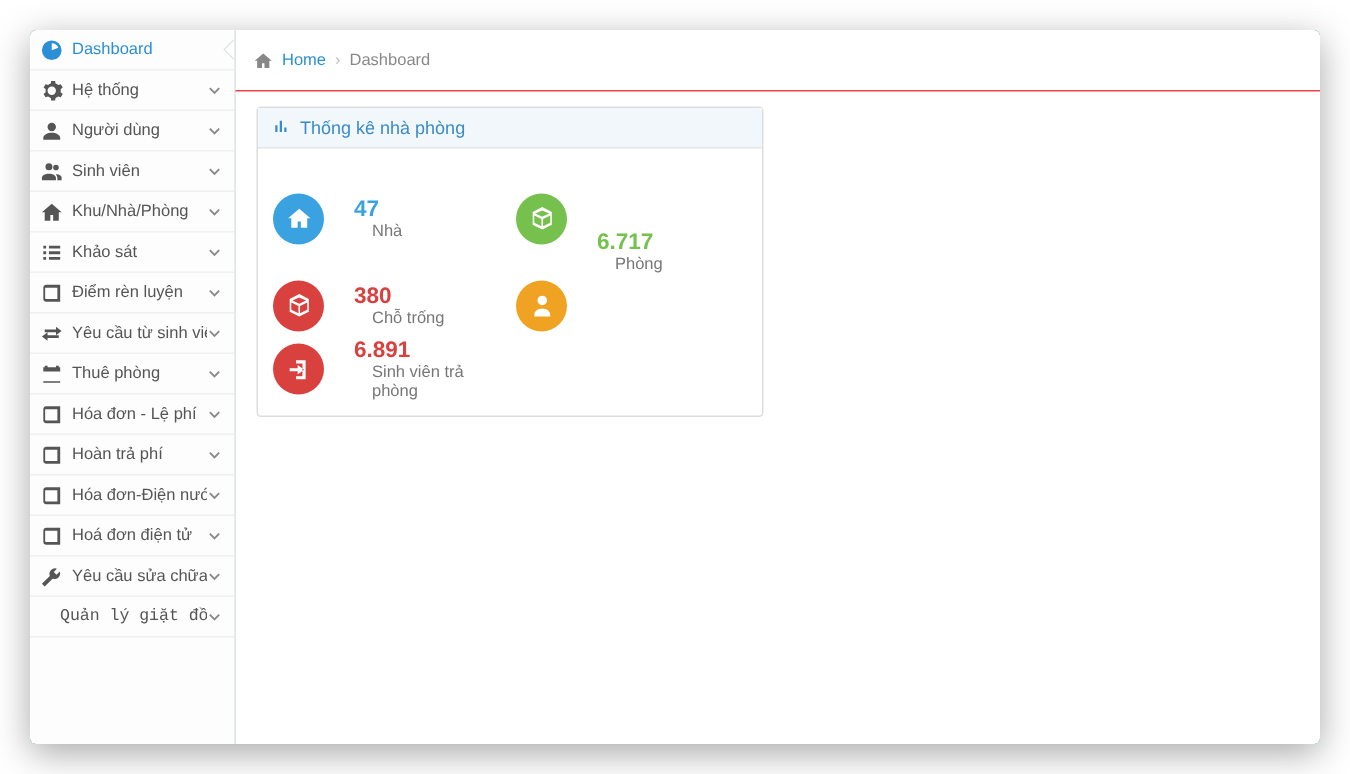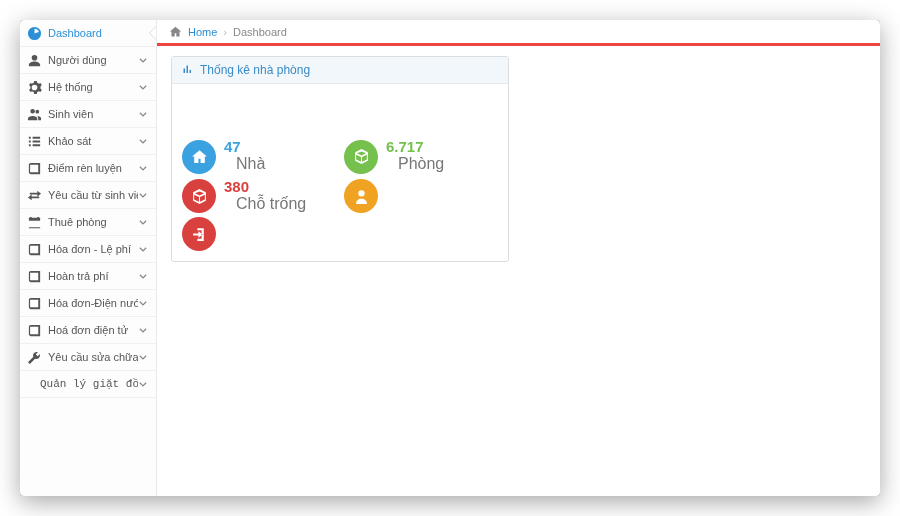--- a/index.html
+++ b/index.html
@@ -79,22 +79,22 @@
   }
 
   
   .main {
     flex: 1 1 auto;
     display: flex;
     flex-direction: column;
     background: #fff;
   }
   .breadcrumb {
-    height: 26px;
-    border-bottom: 3px solid #ef4444;
+    height: 41px;
+    border-bottom: 1px solid #ef4444;
     display: flex;
     align-items: center;
     padding: 0 12px;
     font-size: 11px;
     color: #888;
     gap: 6px;
   }
   .breadcrumb .home { color: #2a8fd6; }
   .breadcrumb .sep { color: #bbb; }
   .breadcrumb .ic { width: 13px; height: 13px; display:inline-flex; align-items:center; color:#888; }
@@ -120,34 +120,34 @@
 
   .stats {
     display: grid;
     grid-template-columns: 1fr 1fr;
     row-gap: 4px;
     column-gap: 8px;
     padding: 10px;
   }
   .stat {
     display: flex;
-    align-items: flex-end;
-    gap: 8px;
+    align-items: center;
+    gap: 20px;
   }
   .stat .circ {
     width: 34px; height: 34px;
     border-radius: 50%;
     display: flex; align-items: center; justify-content: center;
     color: #fff;
     flex: 0 0 auto;
   }
   .stat .circ svg { width: 17px; height: 17px; }
   .stat .txt { display: flex; flex-direction: column; line-height: 1.15; }
   .stat .num { font-weight: 600; font-size: 15px; }
-  .stat .cap { font-size: 16px; color: #777; padding-left: 12px; }
+  .stat .cap { font-size: 11px; color: #777; padding-left: 12px; }
 
   
   svg { display: block; }
 
 </style>
 </head>
 <body>
 
 <svg width="0" height="0" style="position:absolute">
   <defs>
@@ -209,50 +209,63 @@
         <span class="ic">
           <svg viewBox="0 0 16 16">
             <use href="#i-dashboard"></use>
           </svg>
         </span>
         <span class="lbl">Dashboard</span>
       </div>
       <div class="side-item">
         <span class="ic">
           <svg viewBox="0 0 16 16">
+            <use href="#i-gears"></use>
+          </svg>
+        </span>
+        <span class="lbl">Hệ thống</span>
+        <span class="chev">
+          <svg viewBox="0 0 16 16">
+            <use href="#i-chev"></use>
+          </svg>
+        </span>
+      </div>
+      <div class="side-item">
+        <span class="ic">
+          <svg viewBox="0 0 16 16">
             <use href="#i-user"></use>
           </svg>
         </span>
         <span class="lbl">Người dùng</span>
         <span class="chev">
           <svg viewBox="0 0 16 16">
             <use href="#i-chev"></use>
           </svg>
         </span>
       </div>
       <div class="side-item">
         <span class="ic">
           <svg viewBox="0 0 16 16">
-            <use href="#i-gears"></use>
-          </svg>
-        </span>
-        <span class="lbl">Hệ thống</span>
-        <span class="chev">
-          <svg viewBox="0 0 16 16">
-            <use href="#i-chev"></use>
-          </svg>
-        </span>
-      </div>
-      <div class="side-item">
-        <span class="ic">
-          <svg viewBox="0 0 16 16">
             <use href="#i-users"></use>
           </svg>
         </span>
         <span class="lbl">Sinh viên</span>
+        <span class="chev">
+          <svg viewBox="0 0 16 16">
+            <use href="#i-chev"></use>
+          </svg>
+        </span>
+      </div>
+      <div class="side-item">
+        <span class="ic">
+          <svg viewBox="0 0 16 16">
+            <use href="#i-home"></use>
+          </svg>
+        </span>
+        <span class="lbl">Khu/Nhà/Phòng</span>
         <span class="chev">
           <svg viewBox="0 0 16 16">
             <use href="#i-chev"></use>
           </svg>
         </span>
       </div>
       <div class="side-item">
         <span class="ic">
           <svg viewBox="0 0 16 16">
             <use href="#i-list"></use>
@@ -442,19 +455,23 @@
                   <use href="#i-person"></use>
                 </svg>
               </div>
             </div>
             <div class="stat">
               <div class="circ" style="background: rgb(217, 65, 63);">
                 <svg viewBox="0 0 16 16">
                   <use href="#i-exit"></use>
                 </svg>
               </div>
+              <div class="txt">
+                <div class="num" style="color: rgb(217, 65, 63);">6.891</div>
+                <div class="cap">Sinh viên trả phòng</div>
+              </div>
             </div>
           </div>
       </div>
     </div>
   </main>
 
 </div>
 
 </body></html>

